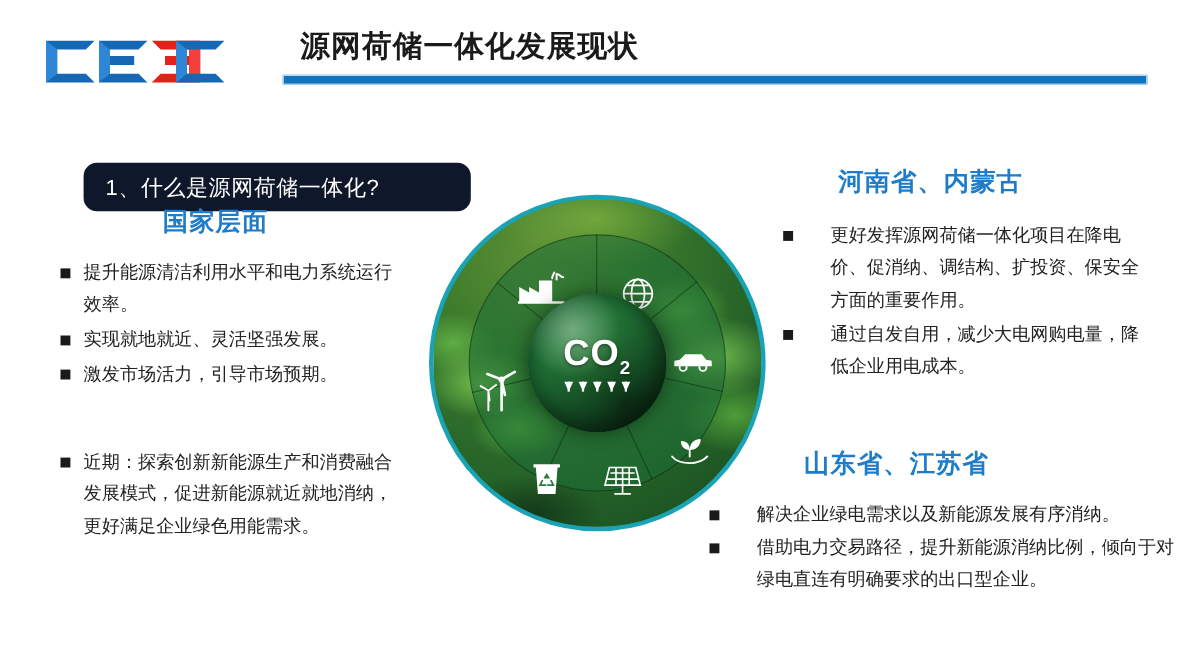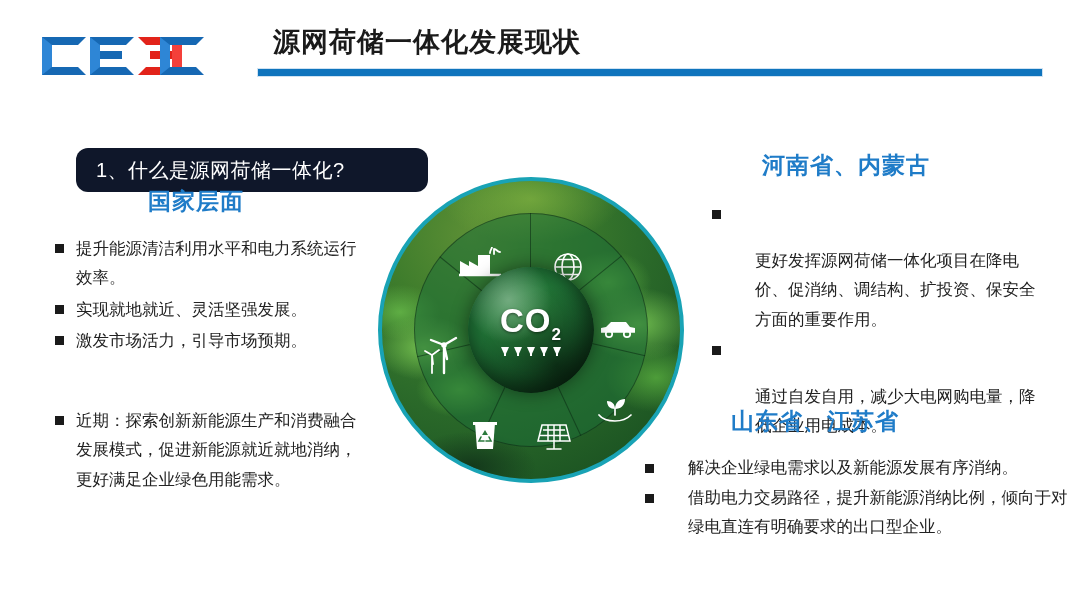--- a/index.html
+++ b/index.html
@@ -58,28 +58,28 @@
 
   
   #blk-left-a{left:55px;top:234px;width:316px;}
   #blk-left-a .bullet .mark{margin-right:12px;}
   #blk-left-b{left:55px;top:406px;width:316px;}
   #blk-left-b .bullet .mark{margin-right:12px;}
 
   
   #blk-right-a{left:712px;top:200px;width:330px;}
   #blk-right-a .bullet .mark{margin-right:34px;}
-  #blk-right-a .bullet .txt{text-indent:0;margin-top:46px;}
+  #blk-right-a .bullet .txt{text-indent:0;}
   #blk-right-b{left:645px;top:454px;width:430px;}
   #blk-right-b .bullet .mark{margin-right:34px;}
   .bullet.compact{line-height:1.72;font-family:Liberation Serif, serif;}
 
   
   .graphic{
-    position:absolute;left:378px;top:177px;width:306px;height:306px;
+    position:absolute;left:390px;top:177px;width:306px;height:306px;
     border-radius:50%;
     border:4px solid #19a3b5;
     box-sizing:border-box;
     overflow:hidden;
     background:
       radial-gradient(circle at 30% 18%, #5c8f35 0%, #3f7d2c 26%, #2c6b2a 52%, #14491f 100%);
   }
   .graphic .foliage{
     position:absolute;inset:0;
     background:

